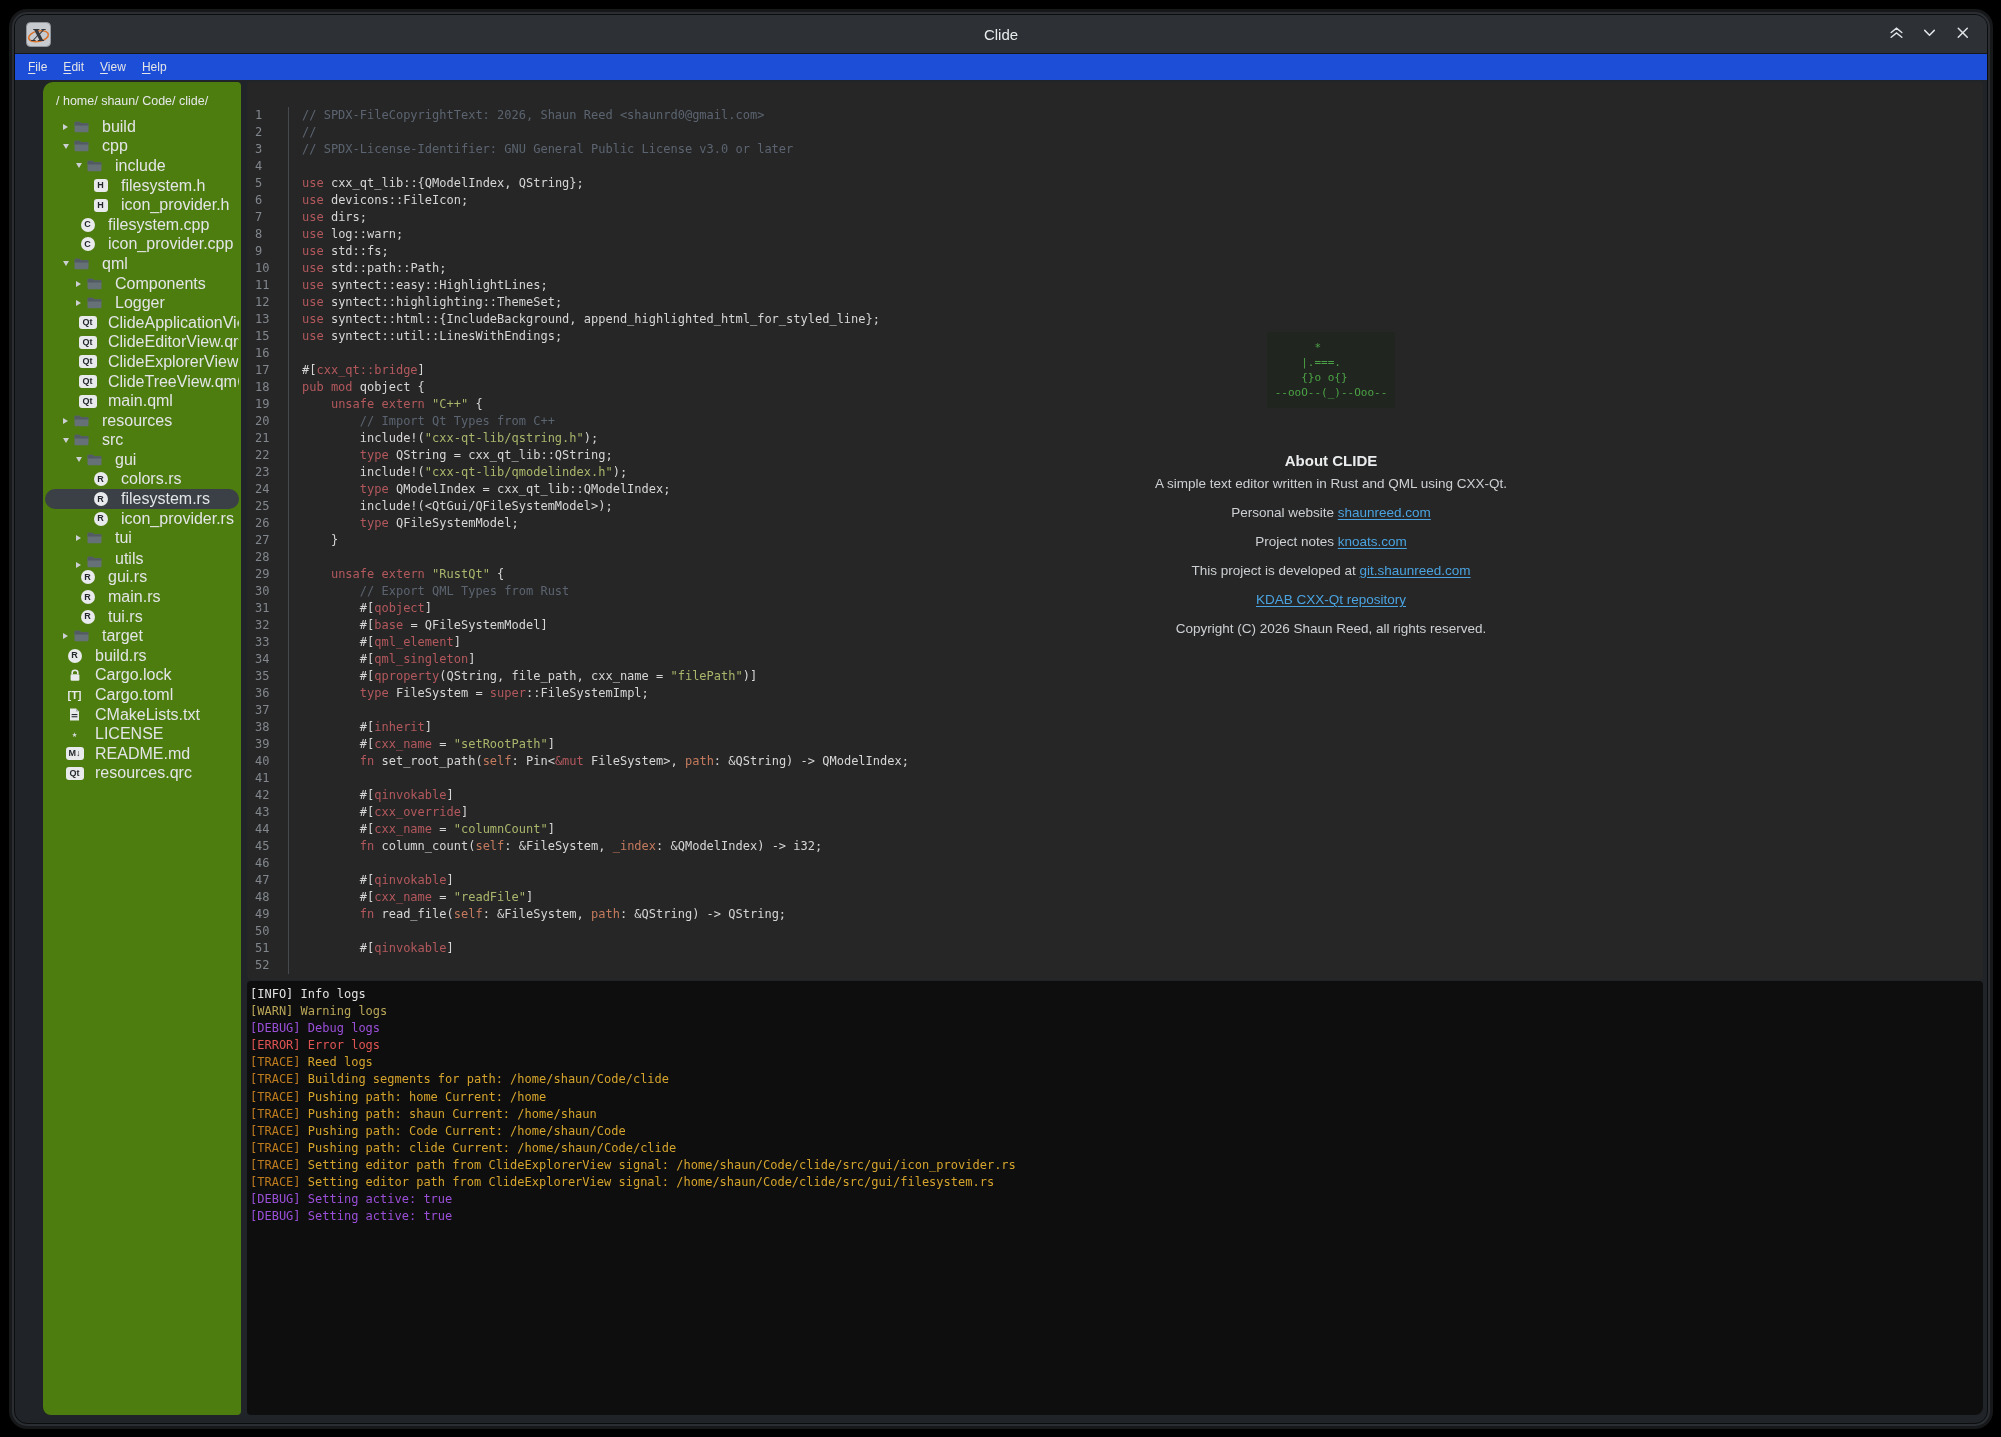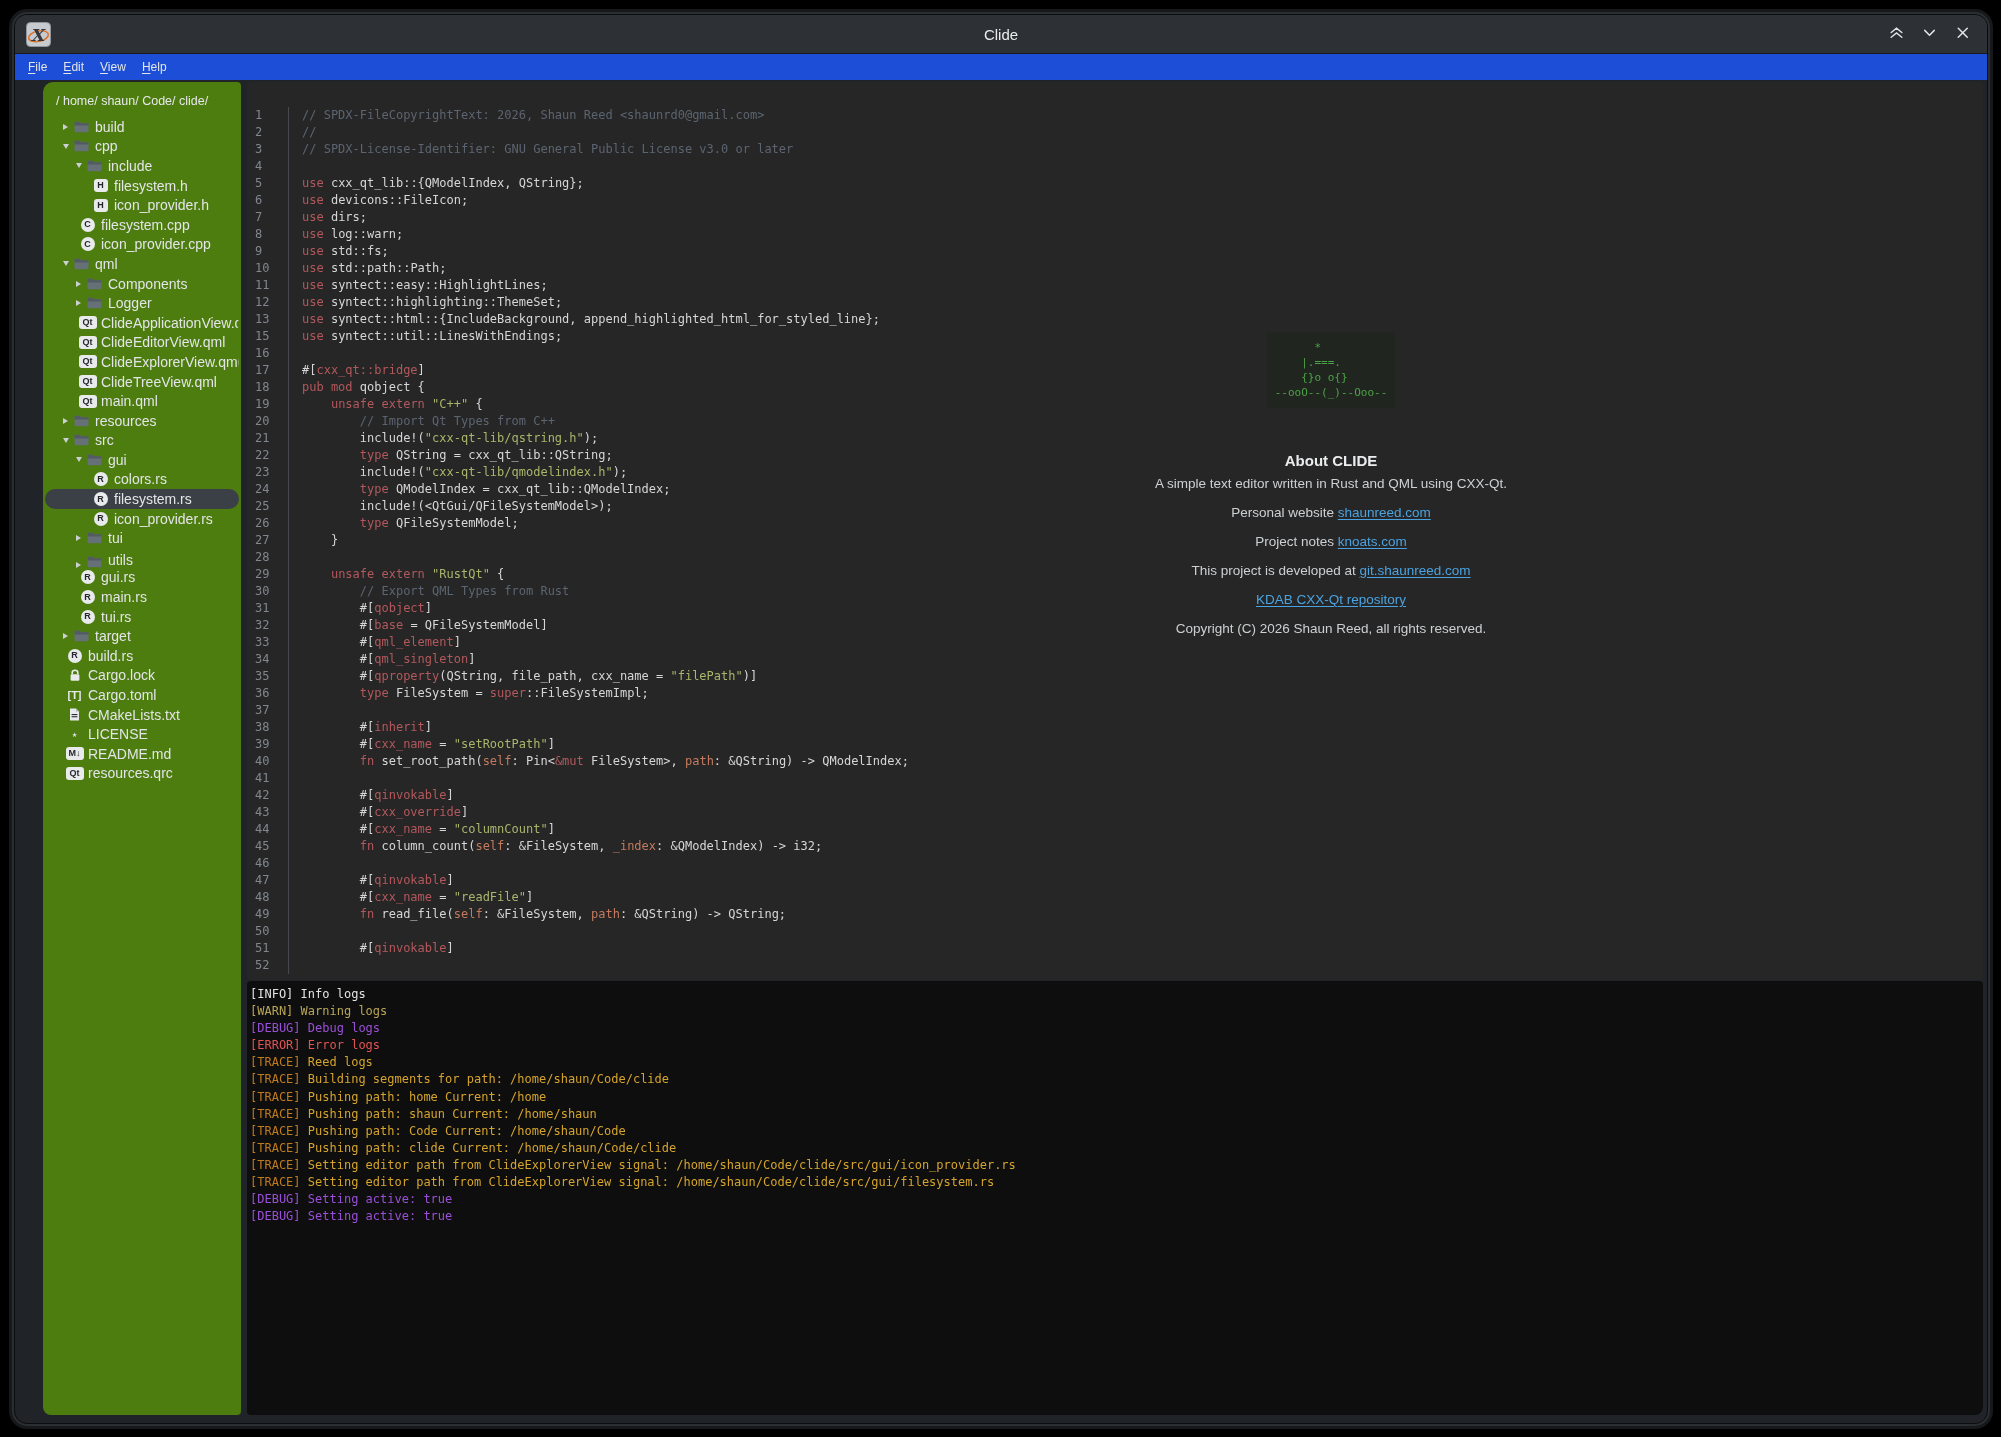--- a/index.html
+++ b/index.html
@@ -22,21 +22,21 @@
            border-radius:10px 4px 4px 8px;overflow:hidden;padding-top:9px;box-sizing:border-box}
   .root-path{color:#e6e8ea;font-size:12.5px;padding:3px 0 9px 13px;white-space:nowrap}
   .tree-row{height:19.6px;display:flex;align-items:center;margin:0 2px;border-radius:11px;
             white-space:nowrap;overflow:hidden;box-sizing:border-box}
   .tree-row.selected{background:#3a4046}
   .chev{flex:0 0 13px;display:flex;align-items:center;justify-content:center}
   .tri-r{width:0;height:0;border-left:5px solid #ccd0d4;border-top:3.5px solid transparent;border-bottom:3.5px solid transparent}
   .tri-d{width:0;height:0;border-top:5px solid #ccd0d4;border-left:3.5px solid transparent;border-right:3.5px solid transparent}
   .spacer6{flex:0 0 6px}
   .icon-slot{flex:0 0 19px;display:flex;align-items:center;justify-content:center}
-  .tree-label{color:#e3e5e7;font-size:14px;margin-left:4px}
+  .tree-label{color:#e3e5e7;font-size:16px;margin-left:11px}
   .badge{background:#e8eaec;color:#24282c;font-weight:bold;font-size:9px;display:flex;align-items:center;
          justify-content:center;line-height:1}
   .badge.sq{width:14px;height:13px;border-radius:3px}
   .badge.wide{width:18px}
   .badge.ci{width:14px;height:14px;border-radius:50%}
   .badge-brackets{color:#e8eaec;font-weight:bold;font-size:11px}
   .star{color:#d8dbde;font-size:13px;line-height:1}
   .editor{position:absolute;left:232px;top:2px;right:4px;height:898px;background:#262626;border-radius:4px;overflow:hidden}
   .code-area{padding-top:25px;font-family:"DejaVu Sans Mono",monospace;font-size:12px;line-height:17px}
   .code-line{display:flex;height:17px}

